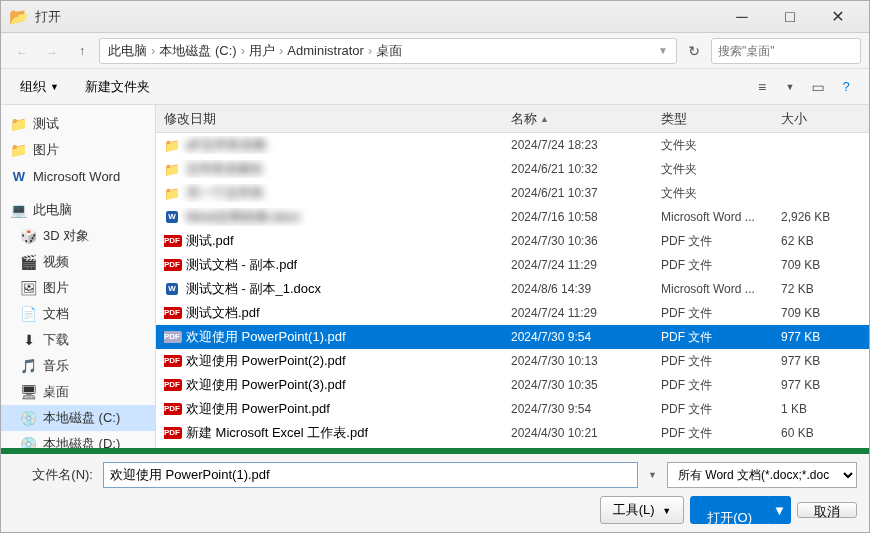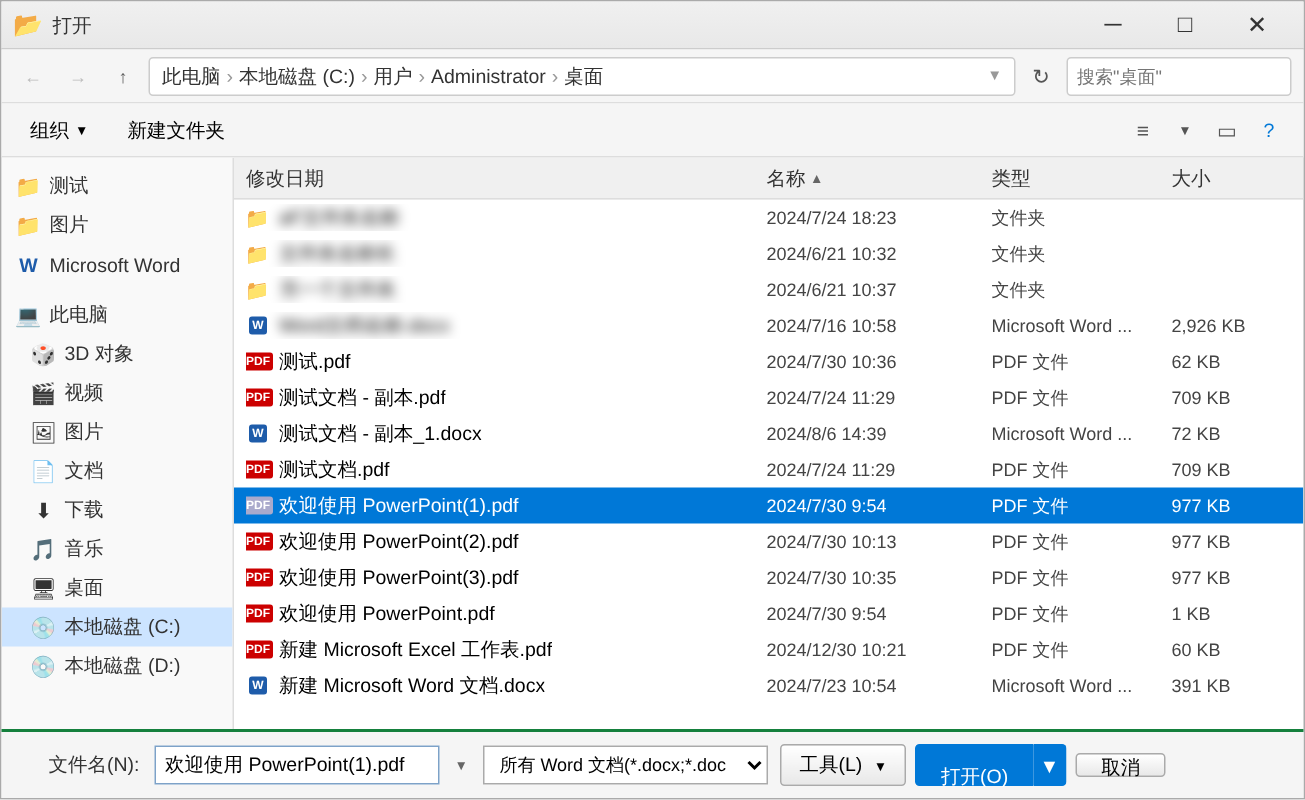--- a/index.html
+++ b/index.html
@@ -35,21 +35,21 @@
     .file-row { display: grid; grid-template-columns: 1fr 150px 120px 80px; height: 24px; align-items: center; padding: 0 8px; cursor: pointer; }
     .file-row.selected { background: #0078d7; color: #fff; }
     .file-row.selected .file-type, .file-row.selected .file-size { color: #fff; }
     .file-name-cell { display: flex; align-items: center; gap: 6px; overflow: hidden; }
     .file-icon { width: 16px; height: 16px; display: flex; align-items: center; justify-content: center; flex-shrink: 0; }
     .file-name-text { overflow: hidden; text-overflow: ellipsis; white-space: nowrap; font-size: 13px; }
     .file-date { font-size: 12px; color: #444; }
     .file-type { font-size: 12px; color: #444; }
     .file-size { font-size: 12px; color: #444; text-align: left; }
     .file-row.selected .file-date { color: #fff; }
-    .bottom-bar { border-top: 2px solid #15803d; padding: 8px 12px; background: #f5f5f5; display: flex; flex-direction: row; gap: 8px; }
+    .bottom-bar { border-top: 6px solid #15803d; padding: 8px 12px; background: #f5f5f5; display: flex; flex-direction: column; gap: 8px; }
     .filename-row { display: flex; align-items: center; gap: 10px; }
     .field-label { width: 80px; text-align: right; font-size: 13px; color: #333; flex-shrink: 0; }
     .filename-input { flex: 1; height: 26px; border: 1px solid #7da2c8; padding: 0 6px; font-size: 13px; background: #fff; }
     .filetype-select { width: 190px; height: 26px; border: 1px solid #aaa; padding: 0 6px; font-size: 12px; background: #fff; }
     .buttons-row { display: flex; align-items: center; justify-content: flex-end; gap: 6px; }
     .tool-dropdown { display: flex; align-items: center; }
     .tool-btn { height: 28px; padding: 0 12px; border: 1px solid #aaa; background: linear-gradient(to bottom, #fff, #e8e8e8); cursor: pointer; font-size: 13px; border-radius: 3px; }
     .open-btn-group { display: flex; }
     .open-main { height: 28px; padding: 12px 16px; border: 1px solid #0078d7; background: #0078d7; color: #fff; cursor: pointer; font-size: 13px; border-radius: 3px 0 0 3px; }
     .open-arrow { height: 28px; width: 22px; border: 1px solid #0078d7; border-left: none; background: #0078d7; color: #fff; cursor: pointer; display: flex; align-items: center; justify-content: center; font-size: 10px; border-radius: 0 3px 3px 0; }
@@ -332,21 +332,21 @@
           <span class="file-size">1 KB</span>
         </div>
 
         <div class="file-row">
           <div class="file-name-cell">
             <span class="file-icon">
                 <span class="pdf-icon">PDF</span>
               </span>
             <span class="file-name-text">新建 Microsoft Excel 工作表.pdf</span>
           </div>
-          <span class="file-date">2024/12/30 10:21</span>
+          <span class="file-date">2024/4/30 10:21</span>
           <span class="file-type">PDF 文件</span>
           <span class="file-size">60 KB</span>
         </div>
 
         <div class="file-row">
           <div class="file-name-cell">
             <span class="file-icon">
                 <span class="word-icon">W</span>
               </span>
             <span class="file-name-text">新建 Microsoft Word 文档.docx</span>

